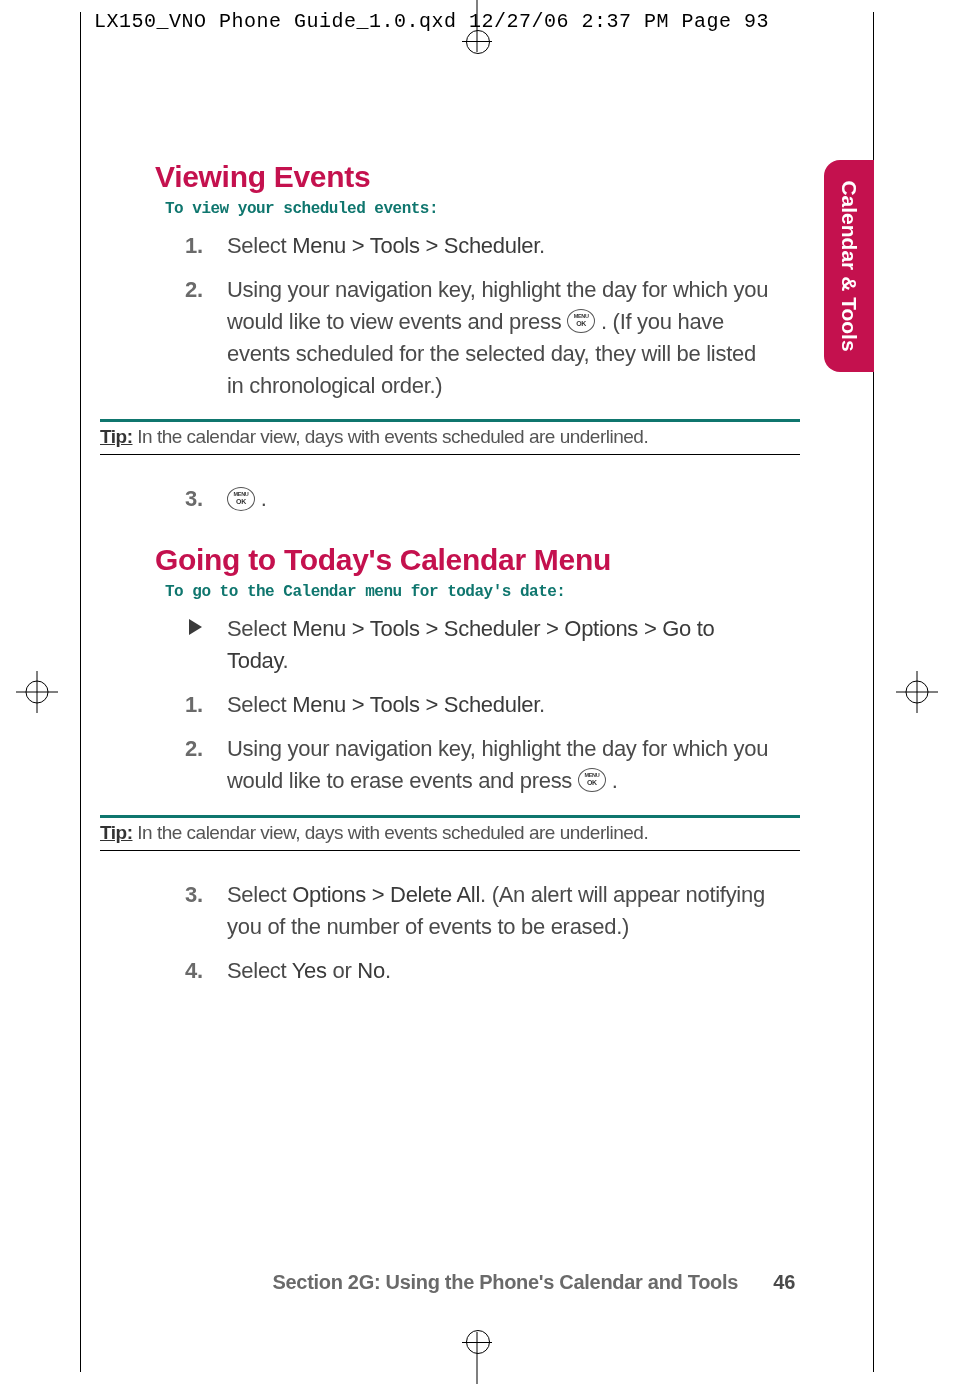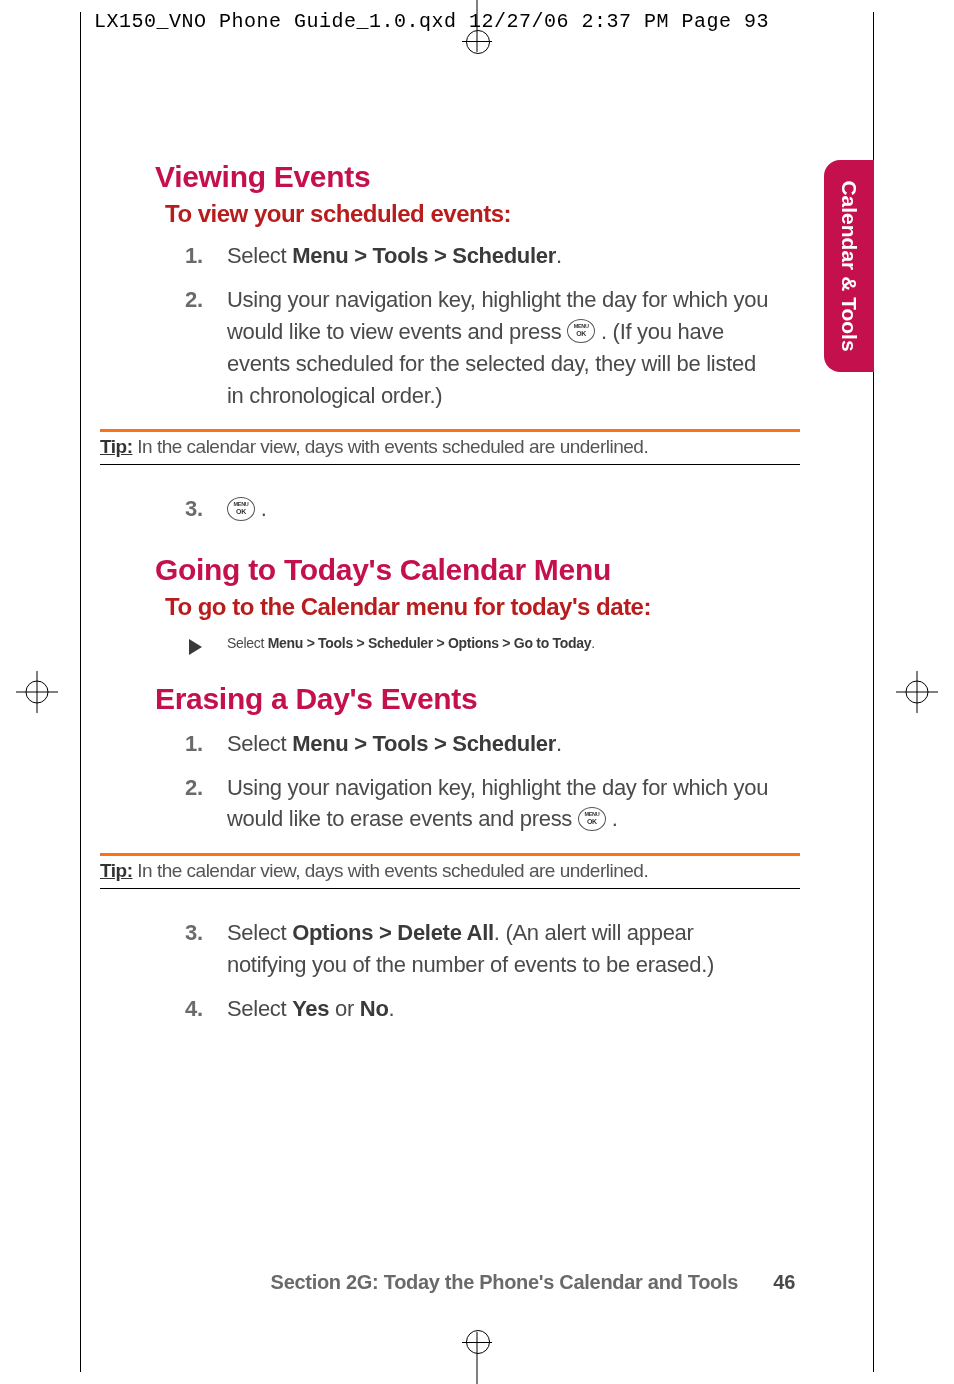--- a/index.html
+++ b/index.html
@@ -71,25 +71,26 @@
   }
   h2.section {
     color: #c4114e;
     font-size: 30px;
     font-weight: 700;
     margin: 28px 0 6px 0;
     letter-spacing: -0.3px;
   }
   h2.section.first { margin-top: 0; }
   .lead {
-    color: #b91c1c;
-    font-weight: 700;
-    font-size: 24px;
+    color: #0f766e;
+    font-weight: 700;
+    font-size: 16px;
     margin: 4px 0 10px 10px;
     letter-spacing: -0.5px;
+    font-family: Liberation Mono, monospace;
   }
   ol.steps {
     list-style: none;
     padding: 0;
     margin: 0 0 0 30px;
   }
   ol.steps li {
     position: relative;
     padding-left: 42px;
     margin: 12px 0;
@@ -102,39 +103,39 @@
     position: absolute;
     left: 0;
     top: 0;
     font-weight: 700;
     color: #6a6a6a;
   }
   .bullet-row {
     position: relative;
     padding-left: 42px;
     margin: 12px 0 12px 30px;
-    font-size: 14px;
+    font-size: 22px;
     line-height: 1.45;
     color: #4a4a4a;
     letter-spacing: -0.3px;
   }
   .tri {
     position: absolute;
     left: 4px;
     top: 6px;
     width: 0;
     height: 0;
     border-top: 8px solid transparent;
     border-bottom: 8px solid transparent;
     border-left: 13px solid #3a3a3a;
   }
-  strong { font-weight: 700; color:#3a3a3a; }
+  strong { font-weight: 400; color:#3a3a3a; }
 
   .tip-box {
-    border-top: 3px solid #f97316;
+    border-top: 3px solid #0f766e;
     border-bottom: 1px solid #000;
     margin: 18px 0 28px -55px;
     width: 700px;
     padding: 4px 0 6px 0;
     font-size: 19px;
     color: #555;
     letter-spacing: -0.5px;
   }
   .tip-box .tip-label { font-weight:700; color:#333; text-decoration: underline; }
 
@@ -253,21 +254,20 @@
     </li>
   </ol>
 
   <h2 class="section">Going to Today's Calendar Menu</h2>
   <div class="lead">To go to the Calendar menu for today's date:</div>
   <div class="bullet-row">
     <span class="tri"></span>
     <span>Select </span><strong>Menu &gt; Tools &gt; Scheduler &gt; Options &gt; Go to Today</strong><span>.</span>
   </div>
 
-  <h2 class="section">Erasing a Day's Events</h2>
   <ol class="steps">
     <li><span class="num">1.</span>
       <span>Select </span><strong>Menu &gt; Tools &gt; Scheduler</strong><span>.</span>
     </li>
     <li><span class="num">2.</span>
       <span>Using your navigation key, highlight the day for which you would like to erase events and press </span>
       <span class="ok-btn"><span class="m">MENU</span><span>OK</span></span>
       <span>.</span>
     </li>
   </ol>
@@ -281,15 +281,15 @@
       <span>Select </span><strong>Options &gt; Delete All</strong><span>. (An alert will appear notifying you of the number of events to be erased.)</span>
     </li>
     <li><span class="num">4.</span>
       <span>Select </span><strong>Yes</strong><span> or </span><strong>No</strong><span>.</span>
     </li>
   </ol>
 
 </div>
 
 <div class="footer">
-  <span>Section 2G: Today the Phone's Calendar and Tools</span>
+  <span>Section 2G: Using the Phone's Calendar and Tools</span>
   <span class="pg">46</span>
 </div>
 
 </body></html>

